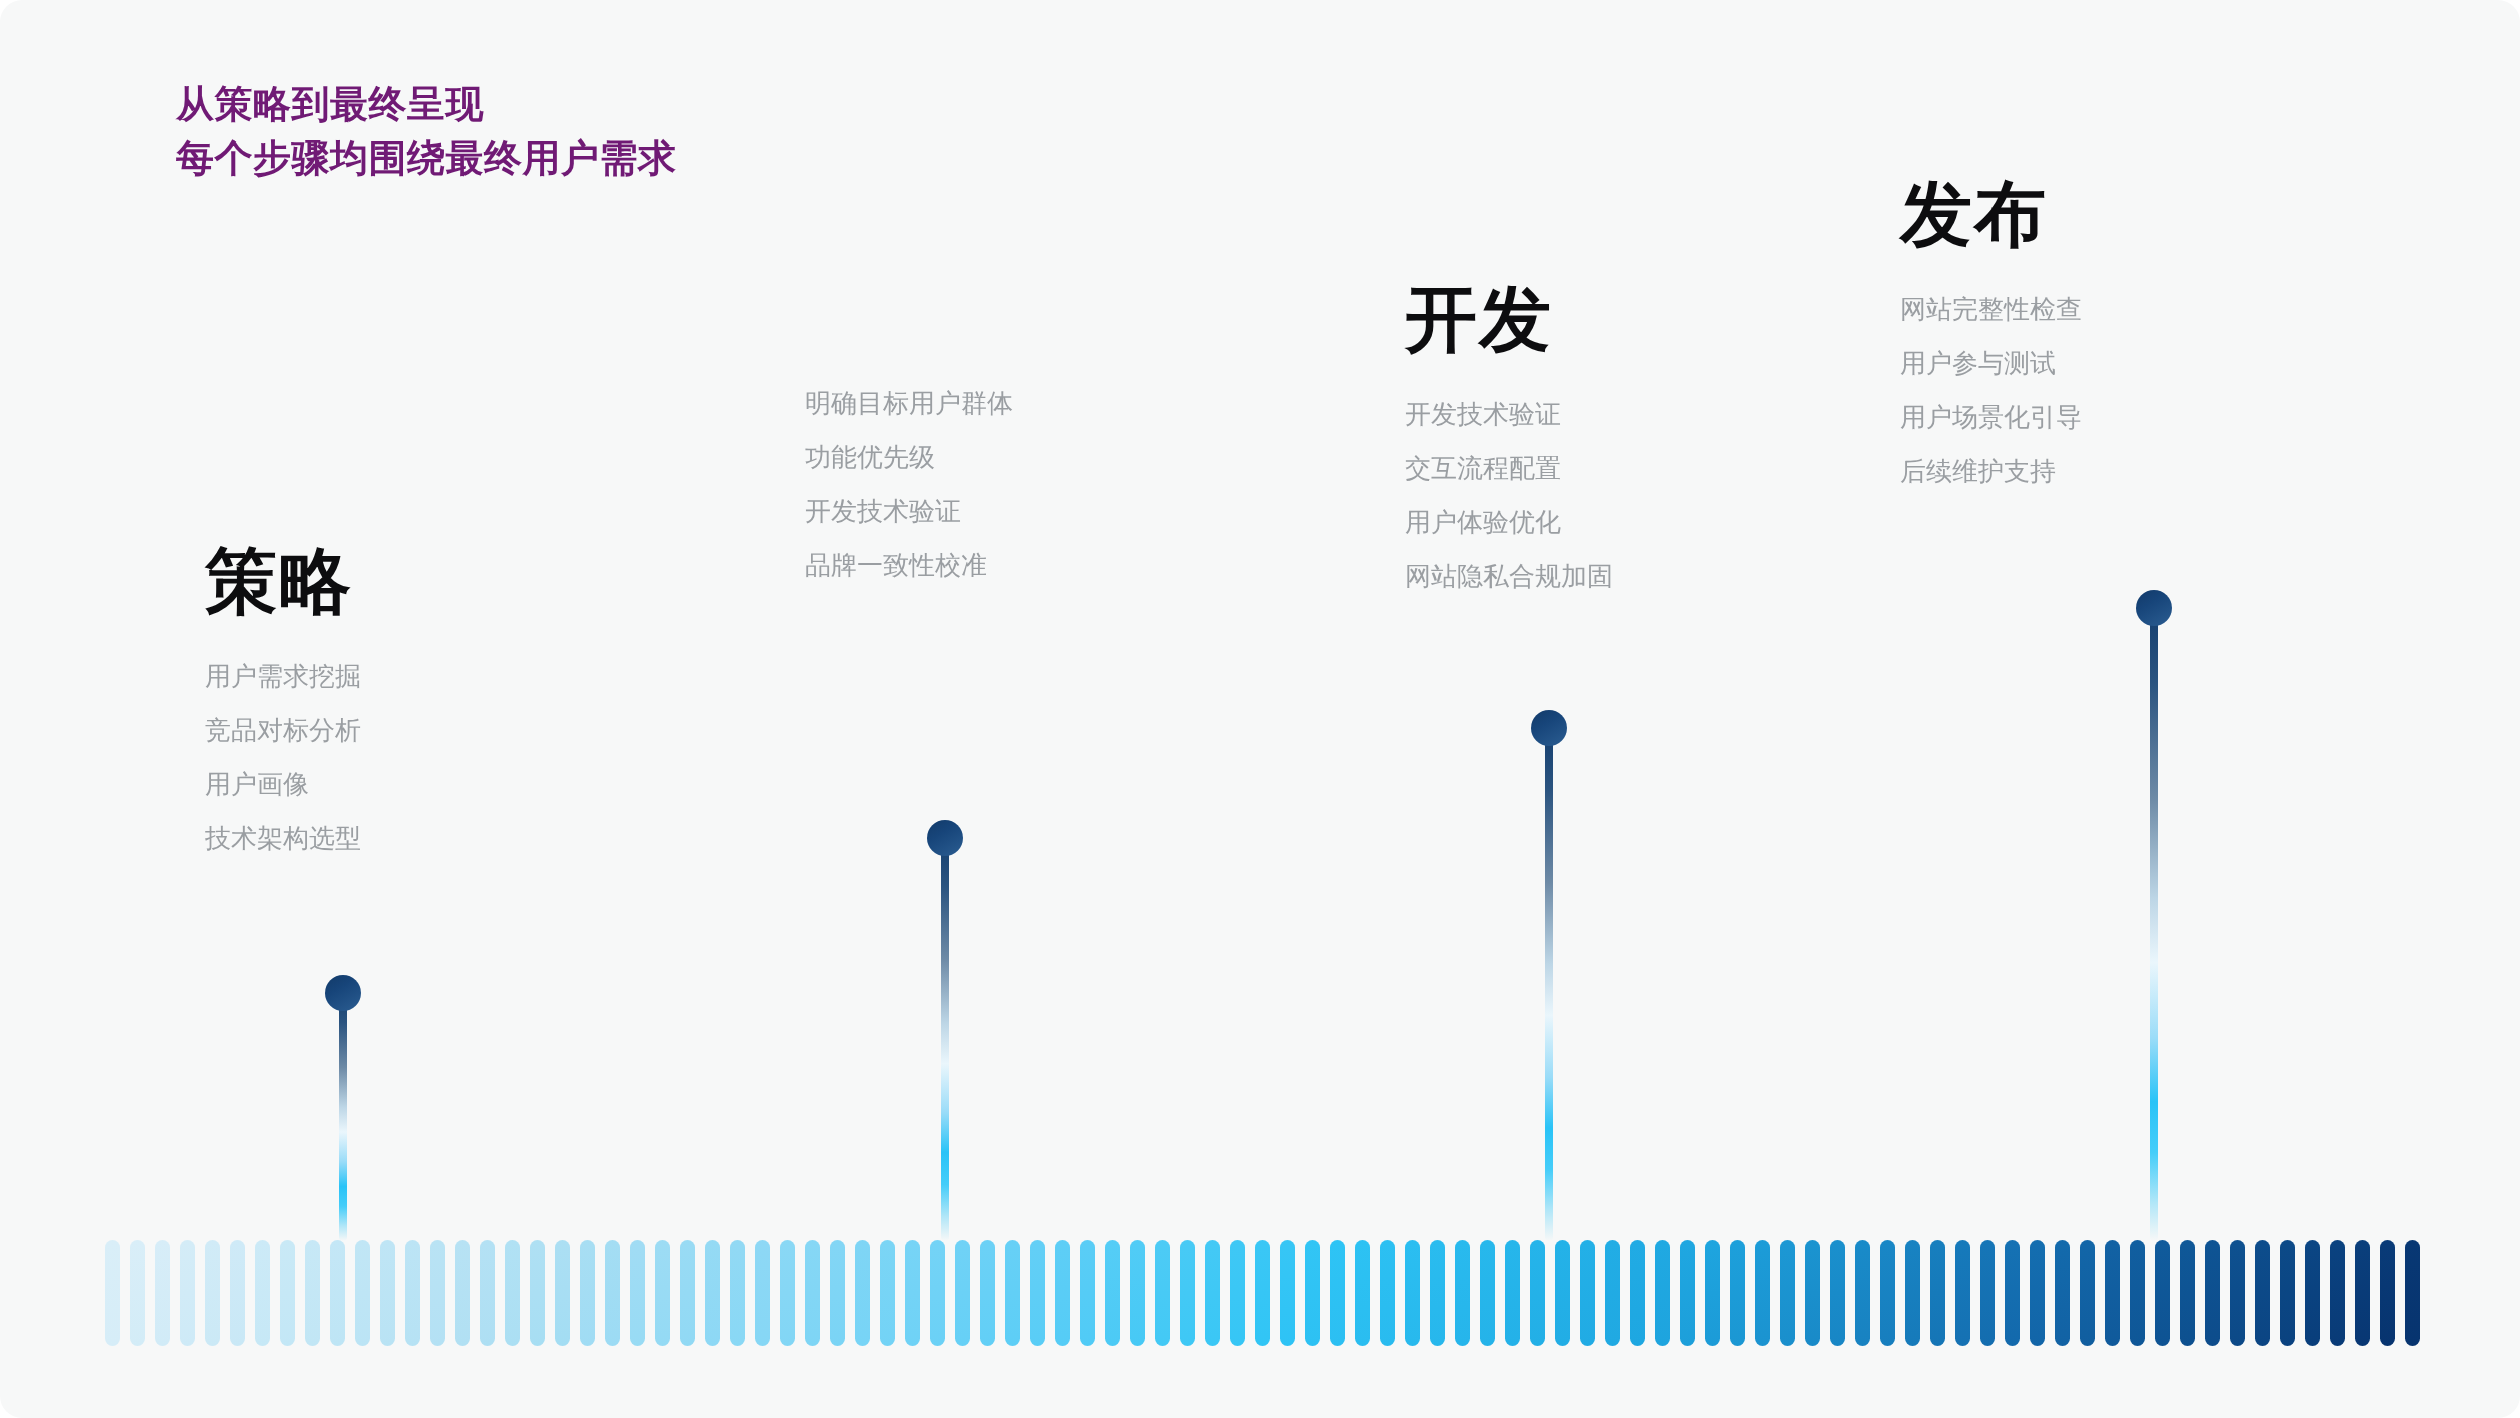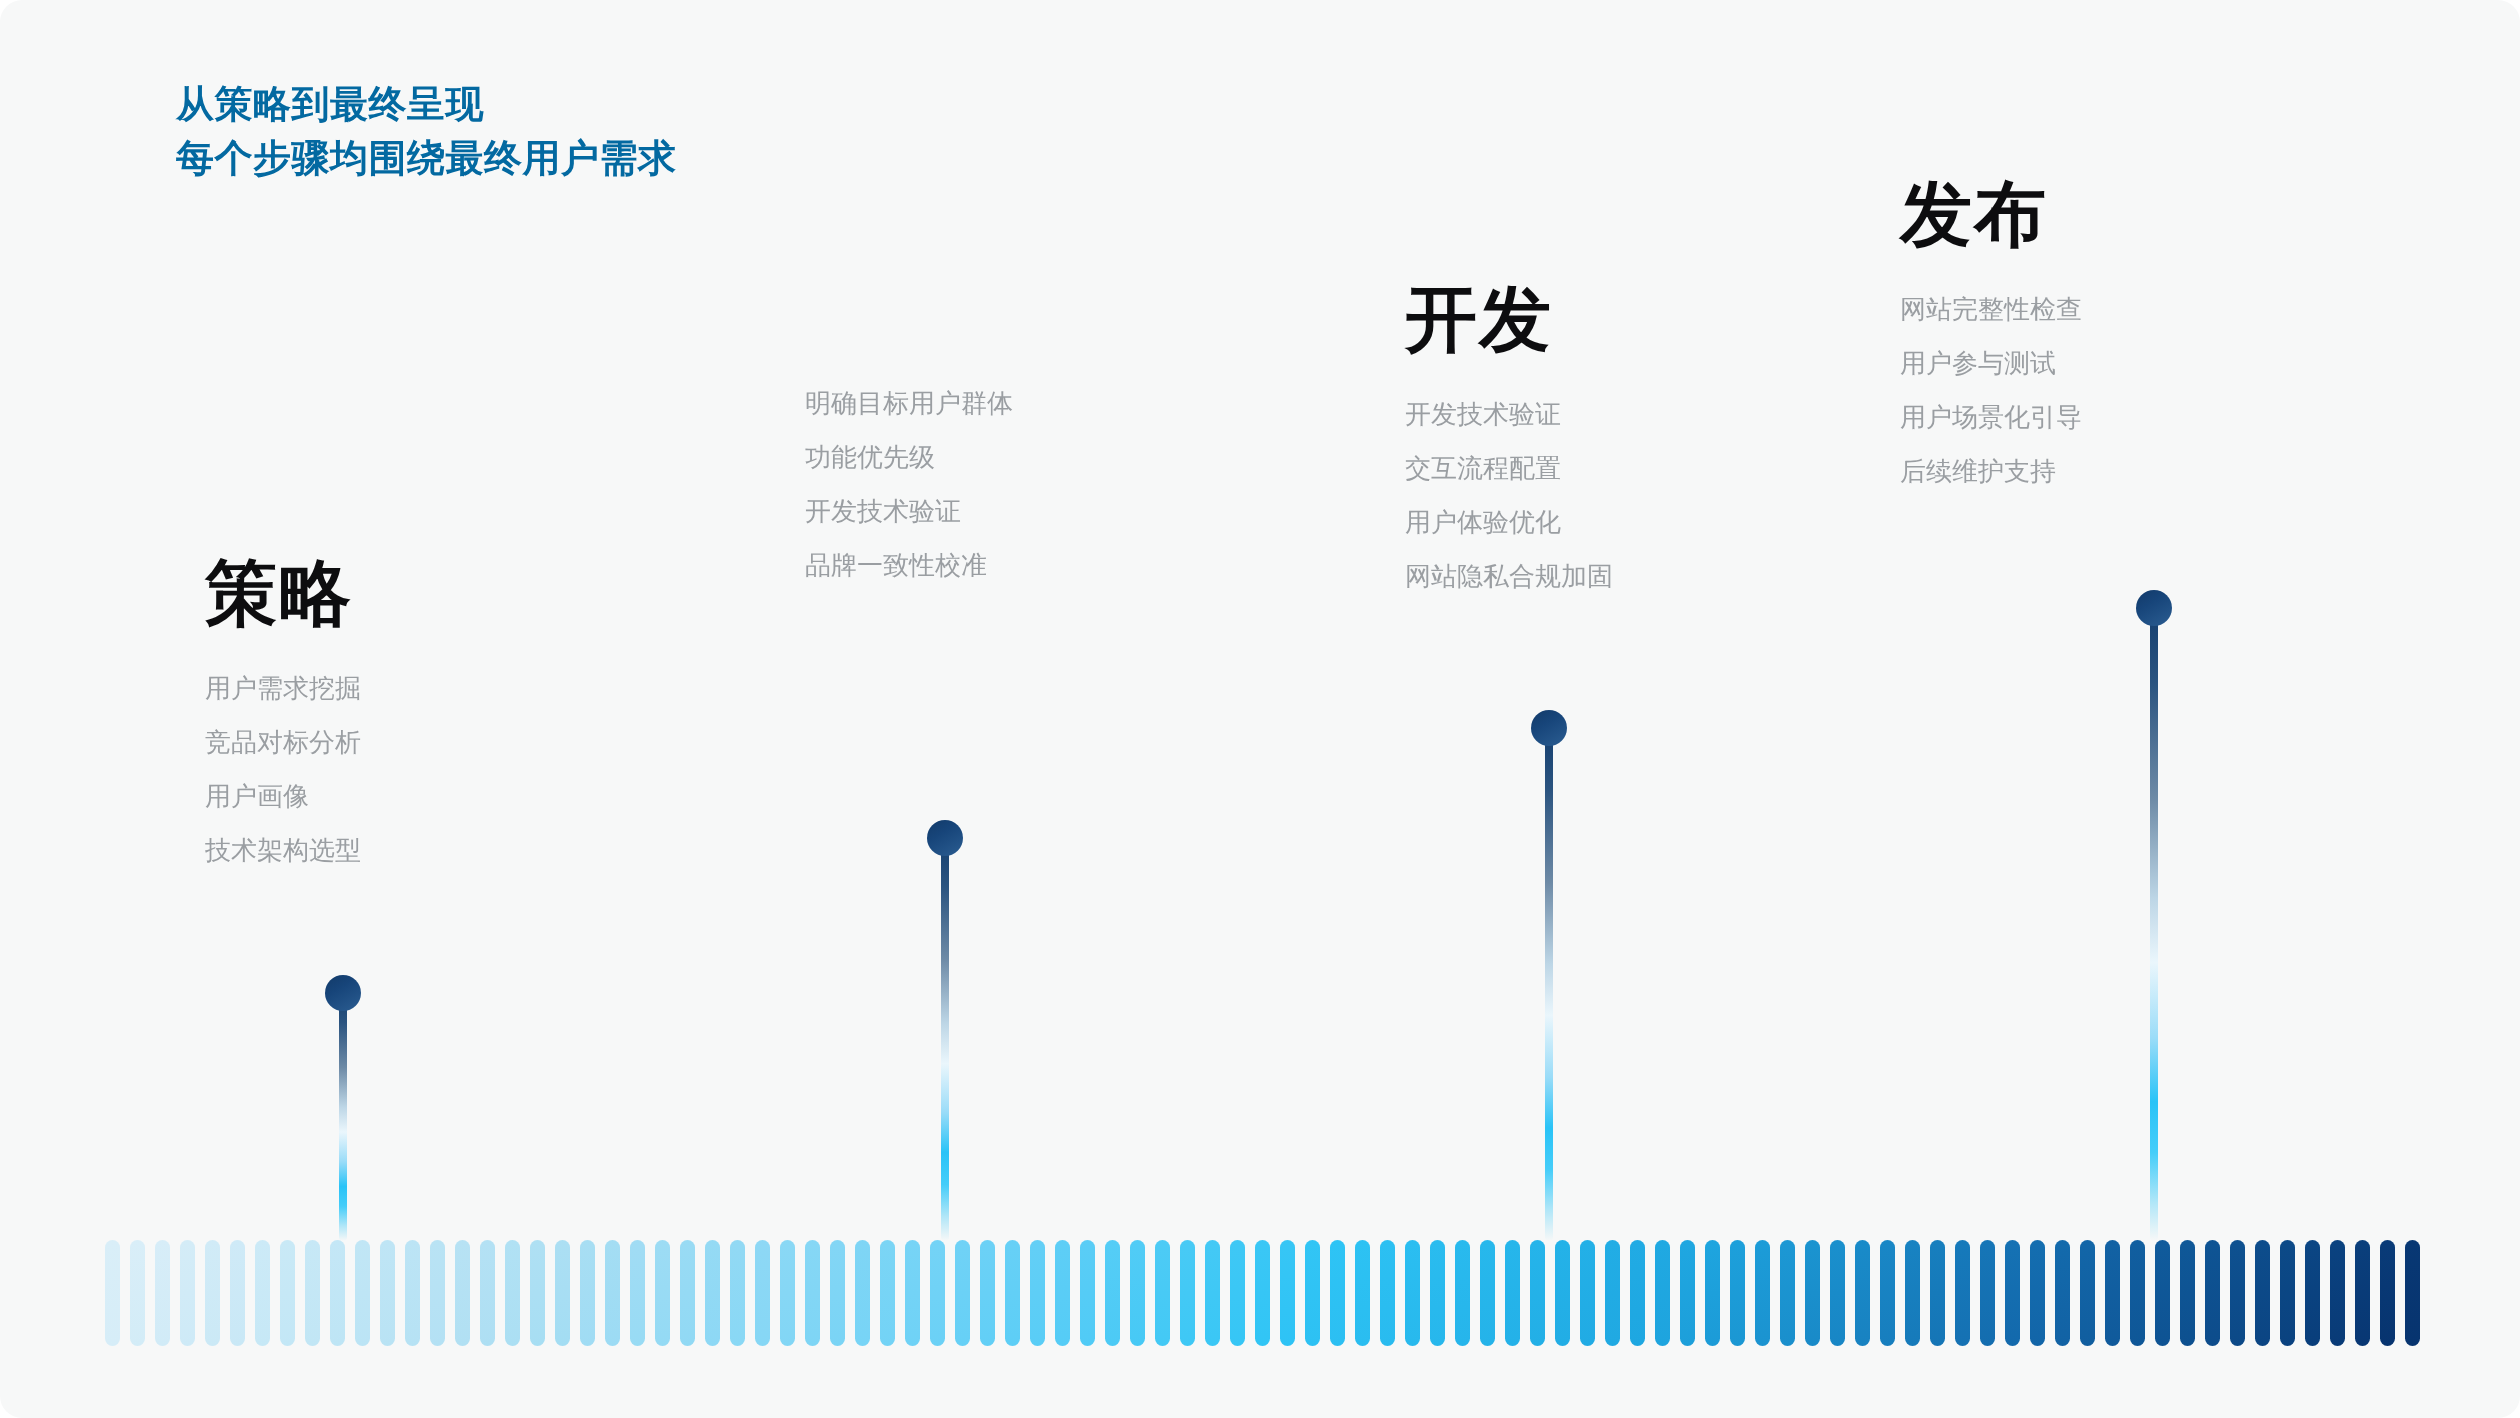--- a/index.html
+++ b/index.html
@@ -27,21 +27,21 @@
   #intro {
     position: absolute;
     left: 176px;
     top: 78px;
     width: 900px;
   }
   #intro .intro-line {
     font-size: 38px;
     font-weight: 600;
     line-height: 1.42;
-    color: #0369a1;
+    color: #701a75;
     letter-spacing: 0.5px;
     white-space: nowrap;
   }
 
   
   .milestone {
     position: absolute;
   }
   .milestone .ms-title {
     font-size: 72px;
@@ -122,21 +122,21 @@
 <body>
 
 <div id="canvas">
 
   <div id="intro">
     <div class="intro-line">从策略到最终呈现</div>
     <div class="intro-line">每个步骤均围绕最终用户需求</div>
   </div>
 
   <div id="milestone-layer">
-      <div class="milestone" style="left: 205px; top: 545px; margin-top: 12px;">
+      <div class="milestone" style="left: 205px; top: 545px;">
         <div class="ms-title">策略</div>
         <ul class="ms-items">
           <li class="ms-item">用户需求挖掘</li>
           <li class="ms-item">竞品对标分析</li>
           <li class="ms-item">用户画像</li>
           <li class="ms-item">技术架构选型</li>
         </ul>
       </div>
       <div class="pin" style="left: 325px; top: 975px; height: 266px;">
         <div class="pin-stem" style="height: 248px;"></div>

